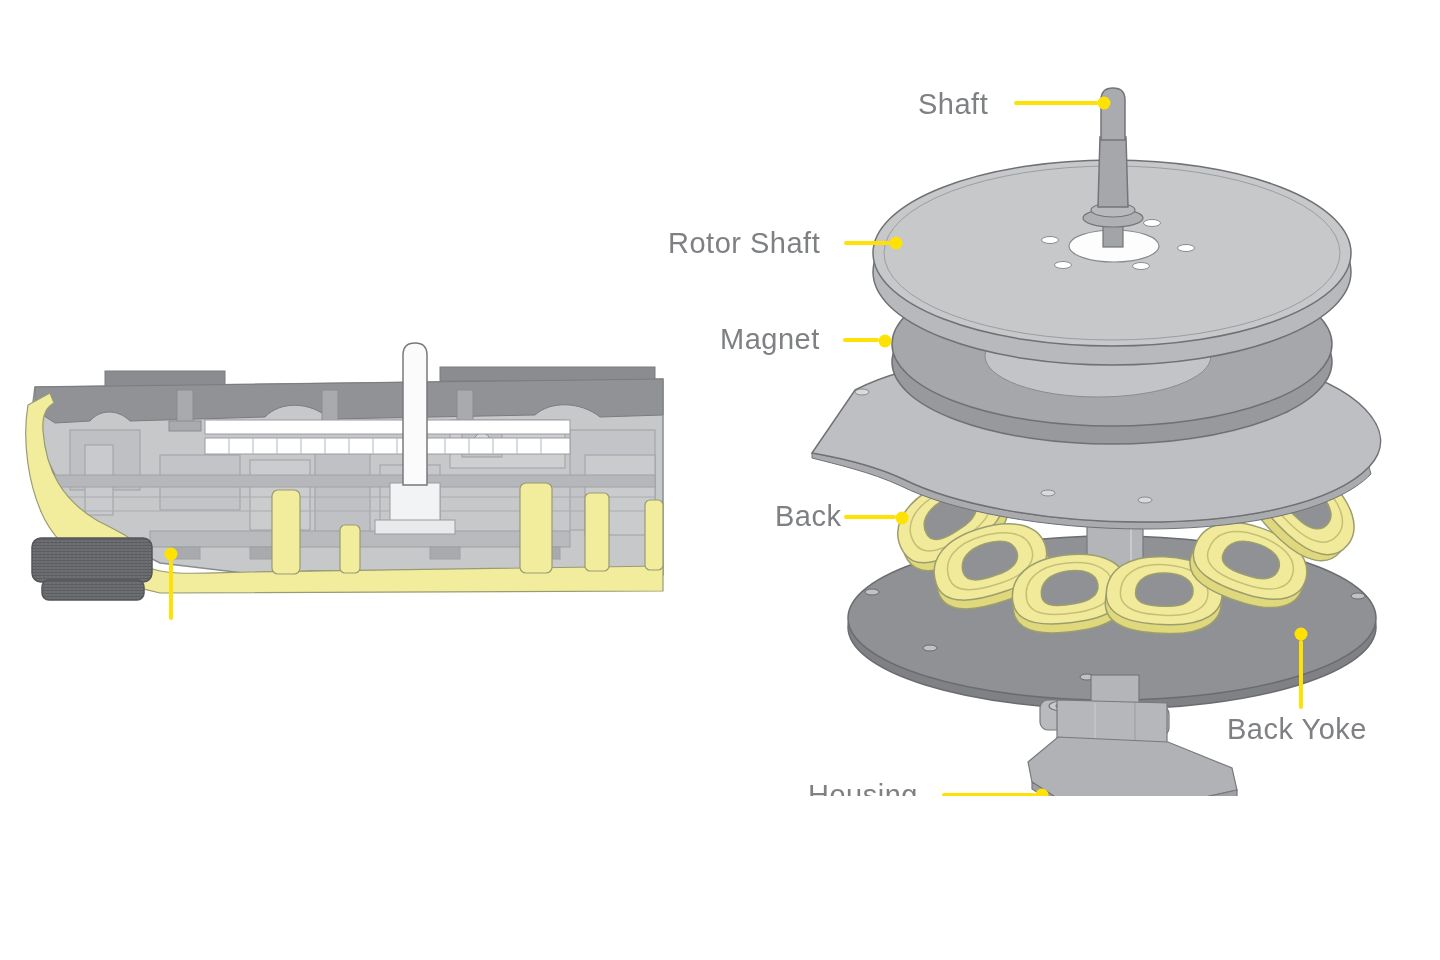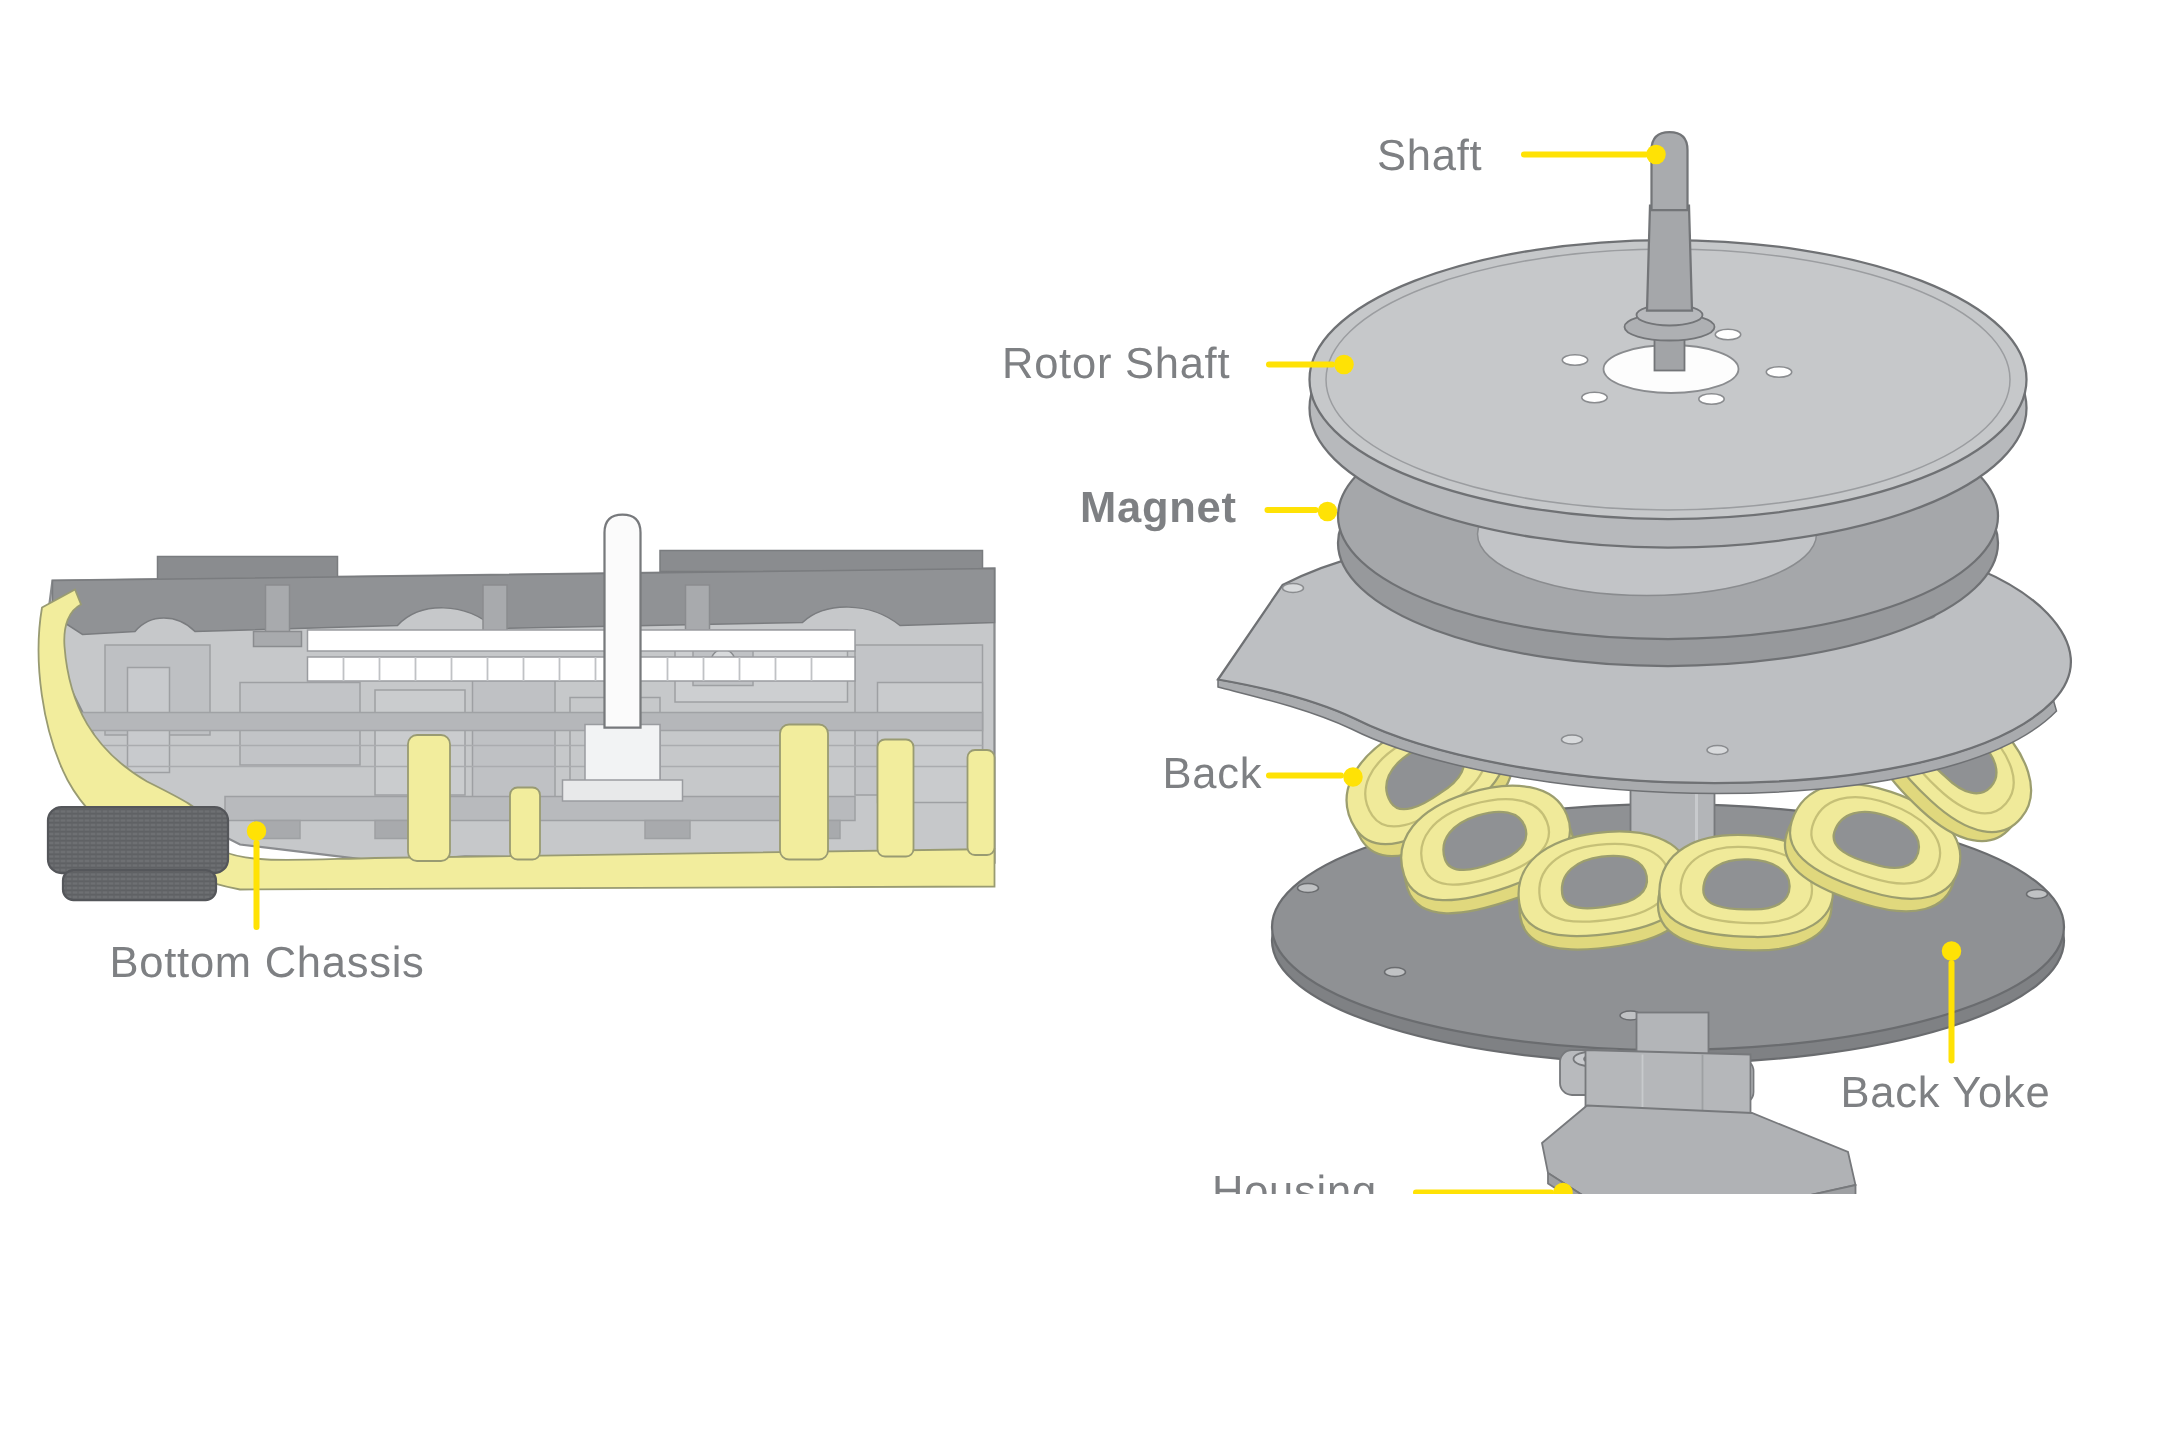--- a/index.html
+++ b/index.html
@@ -239,19 +239,18 @@
       </g>
       <g>
         <line x1="171" y1="562" x2="171" y2="618"></line>
           <circle cx="171" cy="554" r="6.5" stroke="none"></circle>
       </g>
     </g>
   </svg>
 
   <div class="part-label" style="left:918px;top:89px;">Shaft</div>
   <div class="part-label" style="left:668px;top:228px;">Rotor Shaft</div>
-  <div class="part-label" style="left:720px;top:324px;font-weight:bold;">Magnet</div>
+  <div class="part-label" style="left:720px;top:324px;">Magnet</div>
   <div class="part-label" style="left:775px;top:501px;">Back</div>
   <div class="part-label" style="left:1227px;top:714px;">Back Yoke</div>
   <div class="part-label" style="left:808px;top:780px;">Housing</div>
-  <div class="part-label" style="left:73px;top:627px;">Bottom Chassis</div>
 
 </div>
 
 </body></html>

